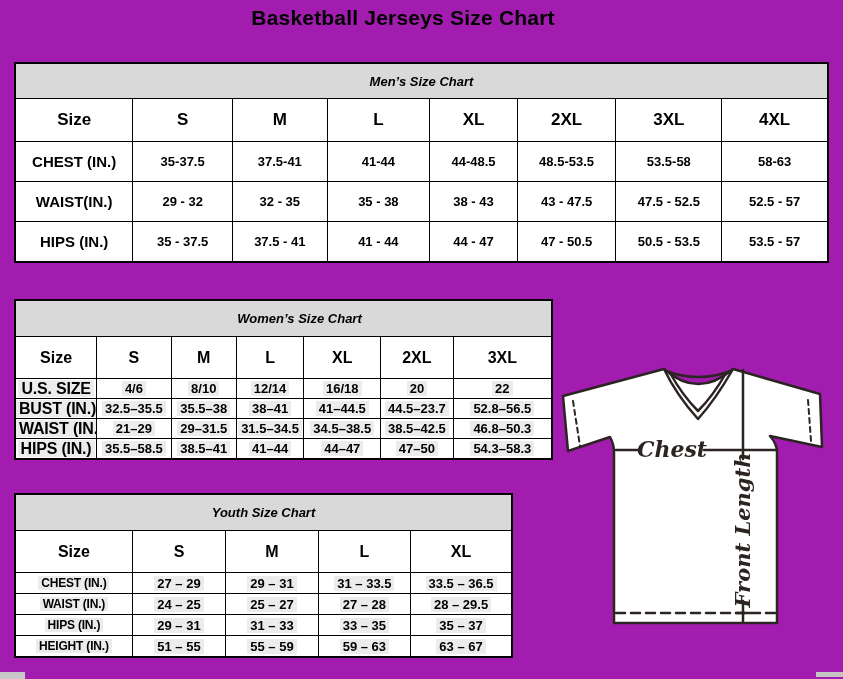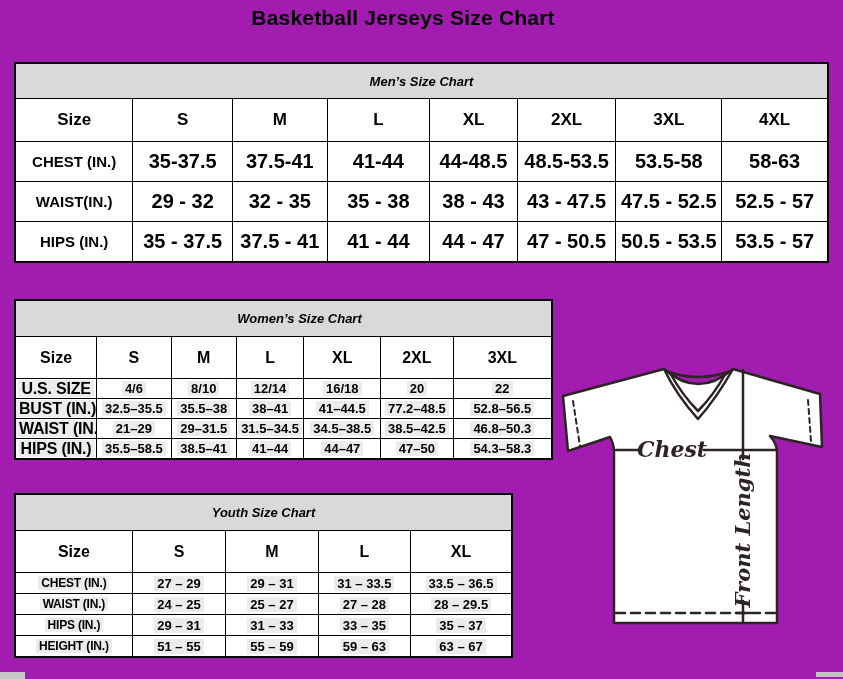--- a/index.html
+++ b/index.html
@@ -9,21 +9,21 @@
               font-size:21px;font-weight:bold;margin:0;letter-spacing:.2px;}
   table.tbl{border-collapse:collapse;table-layout:fixed;position:absolute;background:#fff;
             border:2.5px solid #000;}
   .tbl td{border:1.5px solid #000;text-align:center;vertical-align:middle;padding:0;
           font-weight:bold;overflow:hidden;white-space:nowrap;}
   .ttl td{background:#d9d9d9;font-size:13px;font-style:italic;}
   
   .mens{left:14px;top:62px;width:815px;}
   .mens .ttl td{height:34px;}
   .mens .hdr td{height:42px;font-size:17px;}
-  .mens .row td{height:39px;font-size:20px;}
+  .mens .row td{height:39px;font-size:13px;}
   .mens td.lbl{font-size:15px;}
   
   .womens{left:14px;top:299px;width:539px;}
   .womens .ttl td{height:35px;padding-left:32px;}
   .womens .hdr td{height:41px;font-size:16px;}
   .womens .row td{height:19px;font-size:13px;}
   .womens td.lbl{font-size:16px;letter-spacing:-.2px;}
   
   .youth{left:14px;top:493px;width:499px;}
   .youth .ttl td{height:35px;margin-left:12px;}
@@ -135,21 +135,21 @@
       <td><span class="hl">16/18</span></td>
       <td><span class="hl">20</span></td>
       <td><span class="hl">22</span></td>
     </tr>
     <tr class="row">
       <td class="lbl"><span class="hl">BUST (IN.)</span></td>
       <td><span class="hl">32.5–35.5</span></td>
       <td><span class="hl">35.5–38</span></td>
       <td><span class="hl">38–41</span></td>
       <td><span class="hl">41–44.5</span></td>
-      <td><span class="hl">77.2–48.5</span></td>
+      <td><span class="hl">44.5–23.7</span></td>
       <td><span class="hl">52.8–56.5</span></td>
     </tr>
     <tr class="row">
       <td class="lbl"><span class="hl">WAIST (IN.)</span></td>
       <td><span class="hl">21–29</span></td>
       <td><span class="hl">29–31.5</span></td>
       <td><span class="hl">31.5–34.5</span></td>
       <td><span class="hl">34.5–38.5</span></td>
       <td><span class="hl">38.5–42.5</span></td>
       <td><span class="hl">46.8–50.3</span></td>

